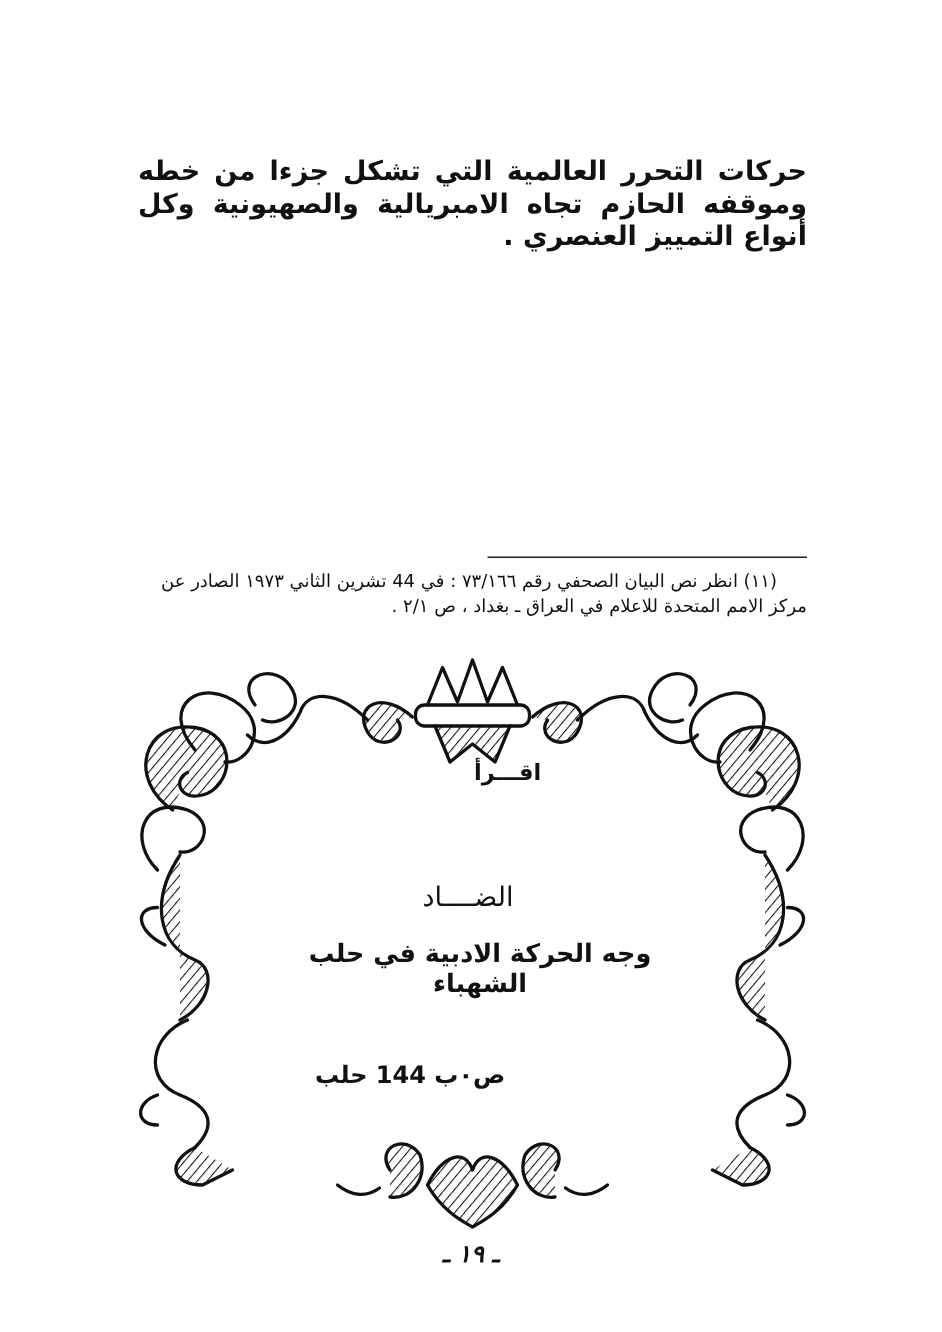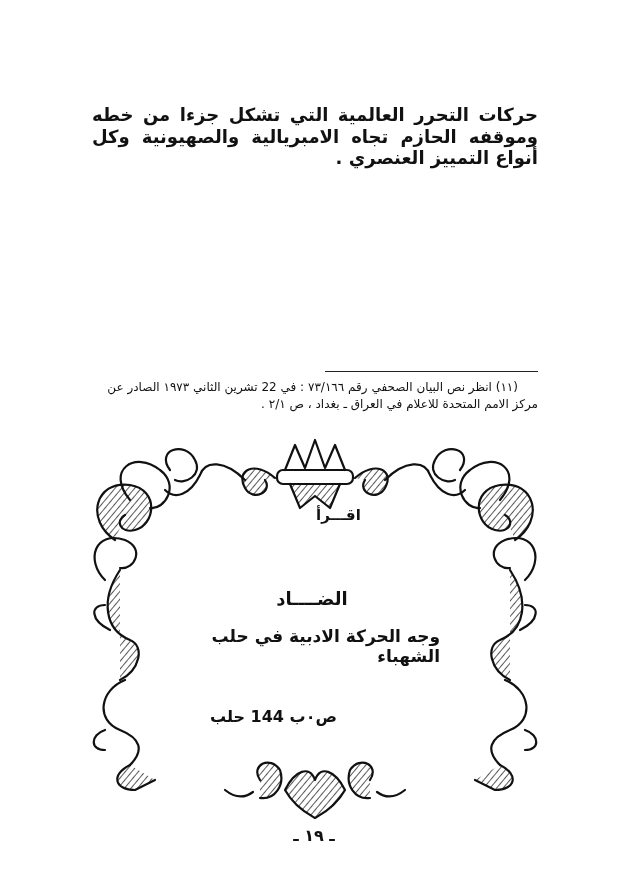--- a/index.html
+++ b/index.html
@@ -20,38 +20,38 @@
   }
   .footnote {
     position: absolute; left: 92px; top: 379px; width: 446px;
     direction: rtl; text-align: justify; font-size: 12px; line-height: 17px;
   }
   .footnote p { margin: 0; }
   .footnote p.indent { text-indent: 20px; }
   .frame { position: absolute; left: 85px; top: 430px; width: 460px; height: 400px; }
   .frame svg { width: 100%; height: 100%; }
   .ad-iqra { position: absolute; left: 316px; top: 506px; font-size: 15px; direction: rtl; font-weight: bold; }
-  .ad-title { position: absolute; left: 0; width: 624px; top: 588px; text-align: center; font-size: 18px; font-weight: bold; direction: rtl; letter-spacing: 1px; }
-  .ad-tagline { position: absolute; left: 200px; top: 626px; width: 240px; font-size: 17px; font-weight: bold; direction: rtl; }
+  .ad-title { position: absolute; left: 0; width: 624px; top: 588px; text-align: center; font-size: 18px; font-weight: normal; direction: rtl; letter-spacing: 1px; }
+  .ad-tagline { position: absolute; left: 200px; top: 626px; width: 240px; text-align: center; font-size: 17px; font-weight: bold; direction: rtl; }
   .ad-address { position: absolute; left: 210px; top: 707px; font-size: 16px; font-weight: bold; direction: rtl; }
-  .page-number { position: absolute; left: 0; width: 628px; top: 826px; text-align: center; font-size: 16px; font-weight: bold; direction: rtl; }
+  .page-number { position: absolute; left: 0; width: 628px; top: 826px; text-align: center; font-size: 16px; font-weight: bold; direction: rtl; font-style: italic; }
 </style>
 </head>
 <body>
 
 <div class="page">
 
   <div class="body-text">
     <p>حركات التحرر العالمية التي تشكل جزءا من خطه وموقفه الحازم تجاه الامبريالية والصهيونية وكل أنواع التمييز العنصري .</p>
   </div>
 
   <div class="footnote-rule"></div>
 
   <div class="footnote">
-    <p class="indent">(١١) انظر نص البيان الصحفي رقم ٧٣/١٦٦ : في 22 تشرين الثاني ١٩٧٣ الصادر عن</p>
+    <p class="indent">(١١) انظر نص البيان الصحفي رقم ٧٣/١٦٦ : في 44 تشرين الثاني ١٩٧٣ الصادر عن</p>
     <p>مركز الامم المتحدة للاعلام في العراق ـ بغداد ، ص ٢/١ .</p>
   </div>
 
   <div class="frame">
     <svg viewBox="0 0 460 400" fill="none" stroke="#111" stroke-width="2.2" stroke-linecap="round" stroke-linejoin="round">
       <defs>
         <pattern id="hatch" width="5" height="5" patternUnits="userSpaceOnUse" patternTransform="rotate(40)">
           <line x1="0" y1="0" x2="0" y2="5" stroke="#111" stroke-width="1.4"></line>
         </pattern>
       </defs>

